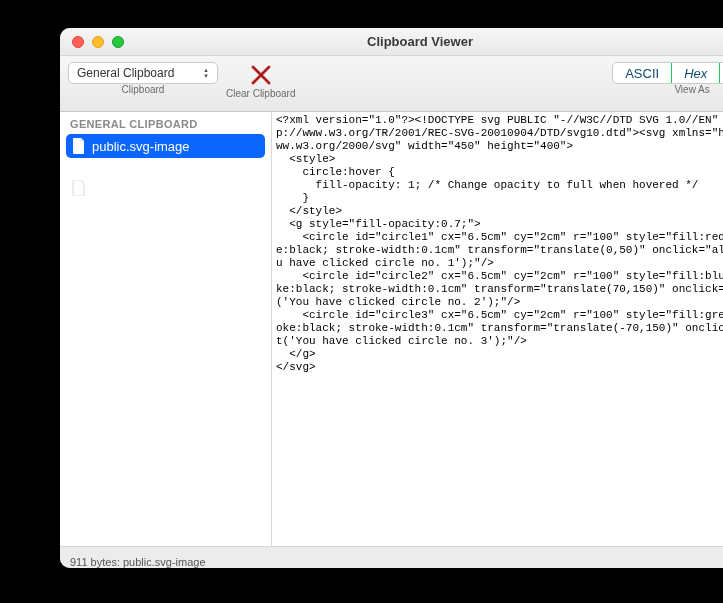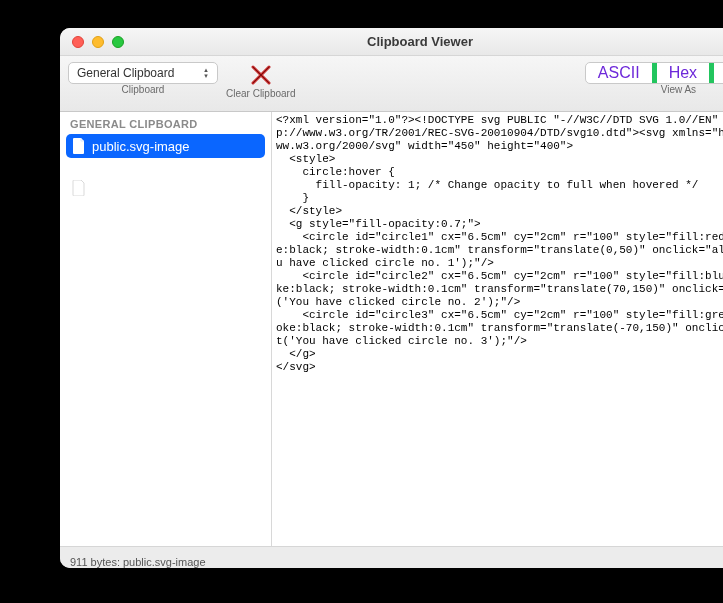--- a/index.html
+++ b/index.html
@@ -101,29 +101,29 @@
   .seg {
     display: flex;
     height: 22px;
     border: 1px solid #c9c9c9;
     border-radius: 5px;
     overflow: hidden;
     background: #fff;
   }
   .seg button {
     all: unset;
-    font-size: 16px;
+    font-size: 13px;
     padding: 0 12px;
     display: flex;
     align-items: center;
-    color: #6d28d9;
+    color: #0c4a6e;
     cursor: default;
     text-align: right;
   }
-  .seg button + button { border-left: 5px solid #22c55e; }
+  .seg button + button { border-left: 1px solid #22c55e; font-style: italic; }
   .body {
     flex: 1;
     display: flex;
     min-height: 0;
   }
   .sidebar {
     width: 212px;
     background: #fff;
     border-right: 1px solid #d8d8d8;
     display: flex;

